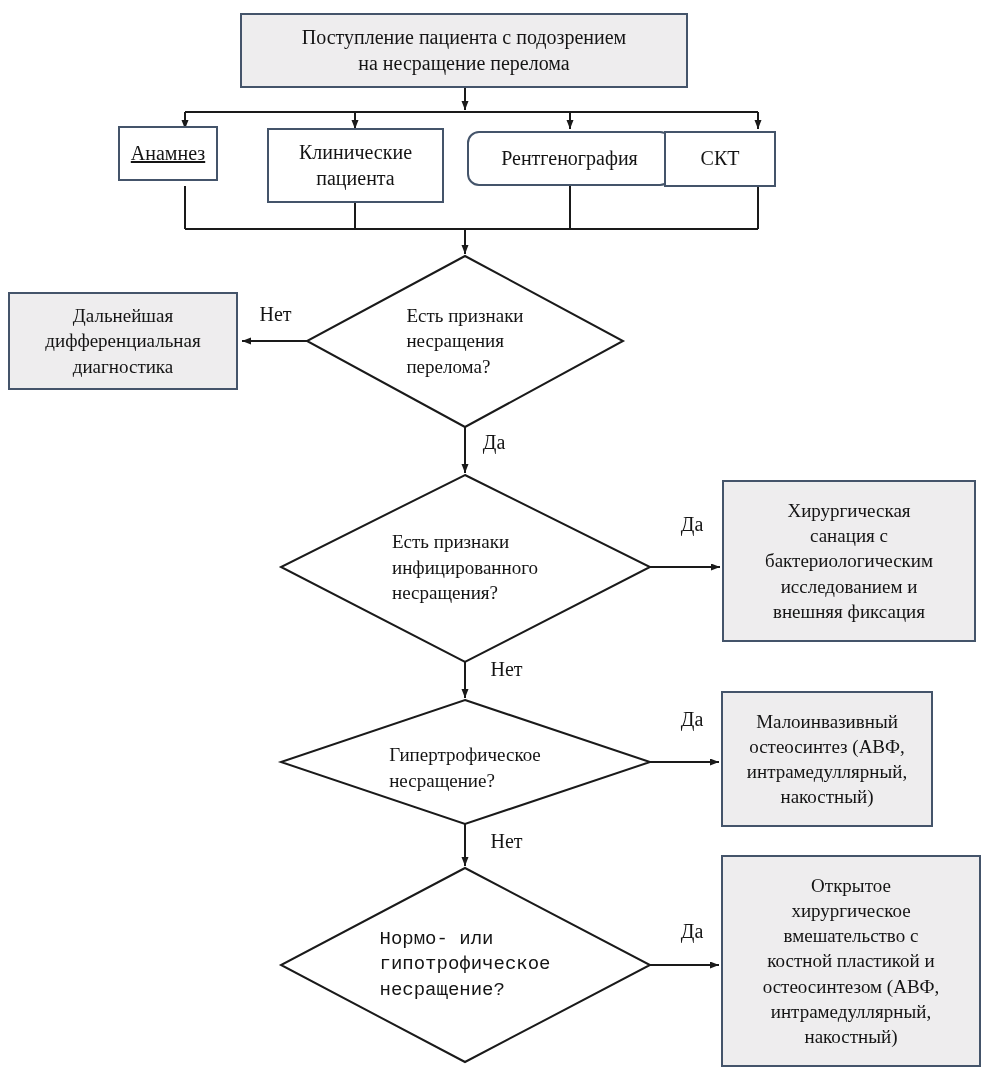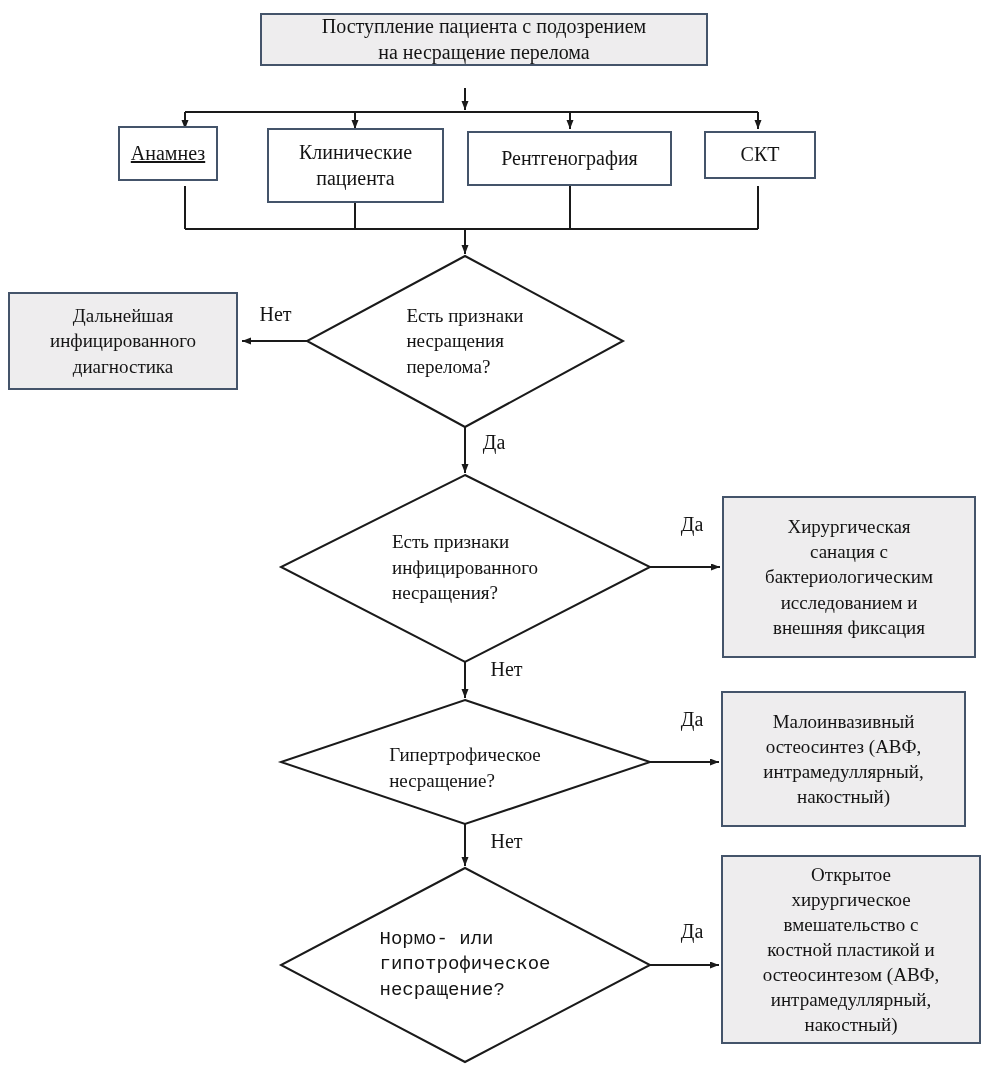--- a/index.html
+++ b/index.html
@@ -77,48 +77,48 @@
 
       <polygon points="465,700 650,762 465,824 281,762" fill="#ffffff"></polygon>
       <line x1="650" y1="762" x2="719" y2="762" marker-end="url(#ah)"></line>
       <line x1="465" y1="824" x2="465" y2="866" marker-end="url(#ah)"></line>
 
       <polygon points="465,868 650,965 465,1062 281,965" fill="#ffffff"></polygon>
       <line x1="650" y1="965" x2="719" y2="965" marker-end="url(#ah)"></line>
     </g>
   </svg>
 
-  <div class="node gray" style="left:240px;top:13px;width:448px;height:53px;margin-left:20px;">Поступление пациента с подозрением
+  <div class="node gray" style="left:240px;top:13px;width:448px;height:75px;">Поступление пациента с подозрением
 на несращение перелома</div>
 
   <div class="node" style="left:118px;top:126px;width:100px;height:55px;text-decoration:underline;">Анамнез</div>
 
   <div class="node" style="left:267px;top:128px;width:177px;height:75px;">Клинические
 пациента</div>
 
-  <div class="node" style="left:467px;top:131px;width:205px;height:55px;">Рентгенография</div>
+  <div class="node" style="left:467px;top:131px;width:205px;height:55px;border-radius:12px;">Рентгенография</div>
 
-  <div class="node" style="left:704px;top:131px;width:112px;height:48px;">СКТ</div>
+  <div class="node" style="left:664px;top:131px;width:112px;height:56px;">СКТ</div>
 
   <div class="node gray side" style="left:8px;top:292px;width:230px;height:98px;">Дальнейшая
-инфицированного
+дифференциальная
 диагностика</div>
 
-  <div class="node gray side" style="left:722px;top:496px;width:254px;height:162px;">Хирургическая
+  <div class="node gray side" style="left:722px;top:480px;width:254px;height:162px;">Хирургическая
 санация с
 бактериологическим
 исследованием и
 внешняя фиксация</div>
 
-  <div class="node gray side" style="left:721px;top:691px;width:245px;height:136px;">Малоинвазивный
+  <div class="node gray side" style="left:721px;top:691px;width:212px;height:136px;">Малоинвазивный
 остеосинтез (АВФ,
 интрамедуллярный,
 накостный)</div>
 
-  <div class="node gray side" style="left:721px;top:855px;width:260px;height:189px;">Открытое
+  <div class="node gray side" style="left:721px;top:855px;width:260px;height:212px;">Открытое
 хирургическое
 вмешательство с
 костной пластикой и
 остеосинтезом (АВФ,
 интрамедуллярный,
 накостный)</div>
 
   <div class="dtext" style="left:345px;top:291px;width:240px;height:100px;">Есть признаки
 несращения
 перелома?</div>

